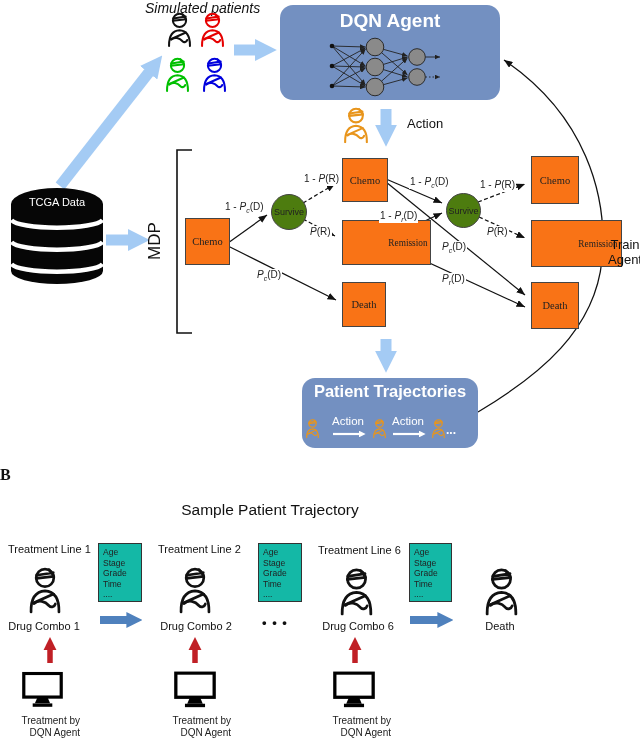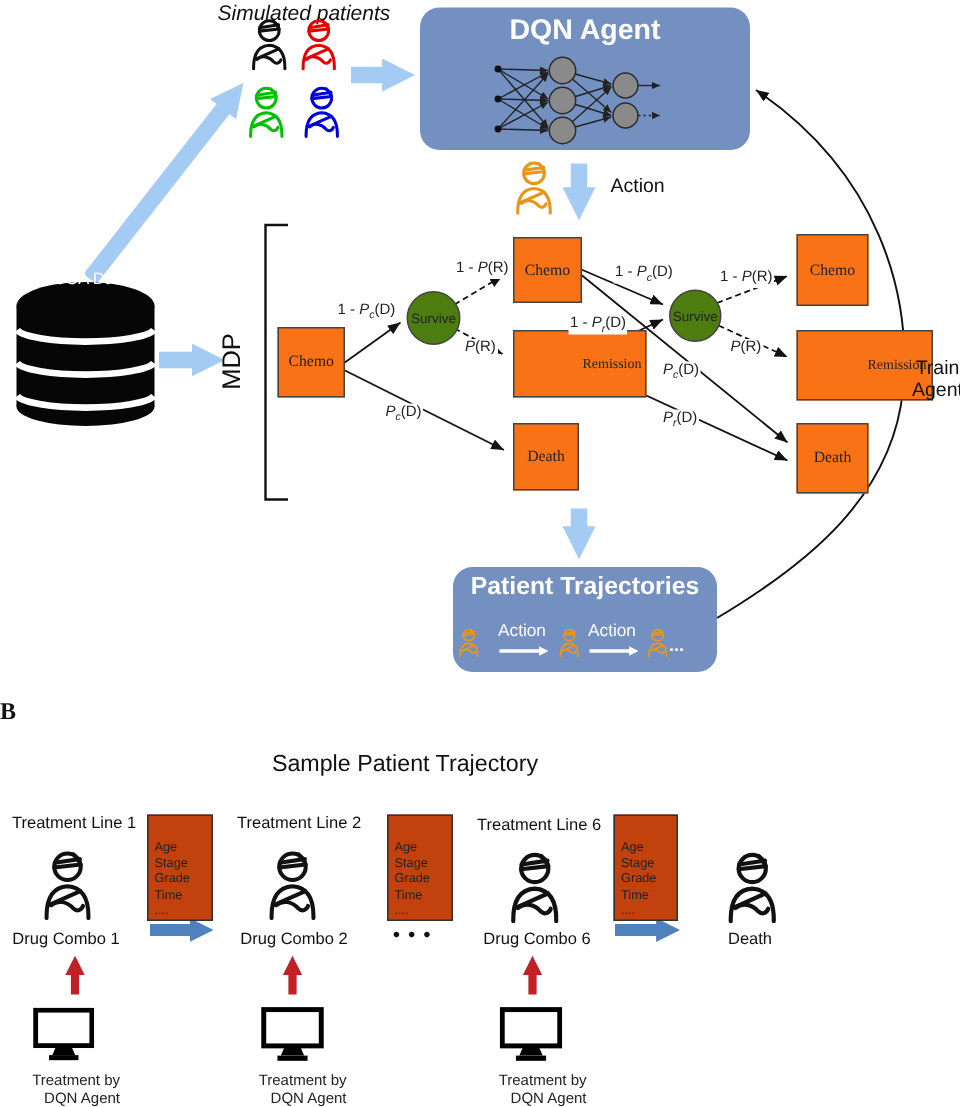--- a/index.html
+++ b/index.html
@@ -13,22 +13,22 @@
          display:flex;align-items:center;justify-content:center;font-size:10.5px;color:#222;font-family:Liberation Serif, serif;}
   .mnode.small-text{font-size:9.3px;padding-left:43px;}
   .mcircle{position:absolute;background:#4d7c0f;border:1.2px solid #444;border-radius:50%;z-index:3;
            display:flex;align-items:center;justify-content:center;font-size:9px;color:#222;}
   .lbl{position:absolute;z-index:4;}
   .plabel{position:absolute;z-index:4;font-size:10px;background:#fff;padding:0 1px;color:#222;white-space:nowrap;}
   .plabel i{font-style:italic;}
   .plabel sub{font-size:7px;font-style:italic;}
   .white-title{color:#fff;font-weight:bold;}
   .patient-svg{position:absolute;z-index:4;}
-  .attr-box{position:absolute;border:1px solid #333;background:#c2410c;z-index:3;
-            font-size:8.5px;line-height:10.6px;padding:15px 0 0 4px;color:#222;}
+  .attr-box{position:absolute;border:1px solid #333;background:#14b8a6;z-index:3;
+            font-size:8.5px;line-height:10.6px;padding:3px 0 0 4px;color:#222;}
   .caption{position:absolute;z-index:4;font-size:10px;line-height:11.5px;text-align:right;color:#222;}
   .center{text-align:center;}
 </style>
 </head>
 <body>
 
 <div id="canvas">
 
   <svg width="0" height="0" style="position:absolute">
     <defs>
@@ -126,21 +126,21 @@
   <div class="lbl" style="left:407px;top:116px;font-size:13px;">Action</div>
 
   <svg class="abs" style="left:10px;top:185px;z-index:3;" width="94" height="99" viewBox="0 0 94 99">
     <ellipse cx="47" cy="19" rx="46" ry="16" fill="#060606"></ellipse>
     <rect x="1" y="19" width="92" height="67" fill="#060606"></rect>
     <ellipse cx="47" cy="86" rx="46" ry="13" fill="#060606"></ellipse>
     <path d="M1.5 35 A46 9 0 0 0 92.5 35" stroke="#fff" stroke-width="4.5" fill="none"></path>
     <path d="M1.5 57 A46 9 0 0 0 92.5 57" stroke="#fff" stroke-width="4.5" fill="none"></path>
     <path d="M1.5 79 A46 9 0 0 0 92.5 79" stroke="#fff" stroke-width="4.5" fill="none"></path>
   </svg>
-  <div class="lbl center" style="left:10px;top:180px;width:94px;font-size:11px;color:#fff;z-index:4;">TCGA Data</div>
+  <div class="lbl center" style="left:10px;top:196px;width:94px;font-size:11px;color:#fff;z-index:4;">TCGA Data</div>
 
   <div class="lbl" style="left:134px;top:226px;width:42px;height:30px;display:flex;align-items:center;justify-content:center;
        transform:rotate(-90deg);font-size:17px;">MDP</div>
 
   <div class="mnode" style="left:185px;top:218px;width:43px;height:45px;">Chemo</div>
   <div class="mcircle" style="left:271px;top:194px;width:34px;height:34px;">Survive</div>
   <div class="mnode" style="left:342px;top:158px;width:44px;height:42px;">Chemo</div>
   <div class="mnode small-text" style="left:342px;top:220px;width:44px;height:43px;">Remission</div>
   <div class="mnode" style="left:342px;top:282px;width:42px;height:43px;">Death</div>
   <div class="mcircle" style="left:446px;top:193px;width:33px;height:33px;">Survive</div>

